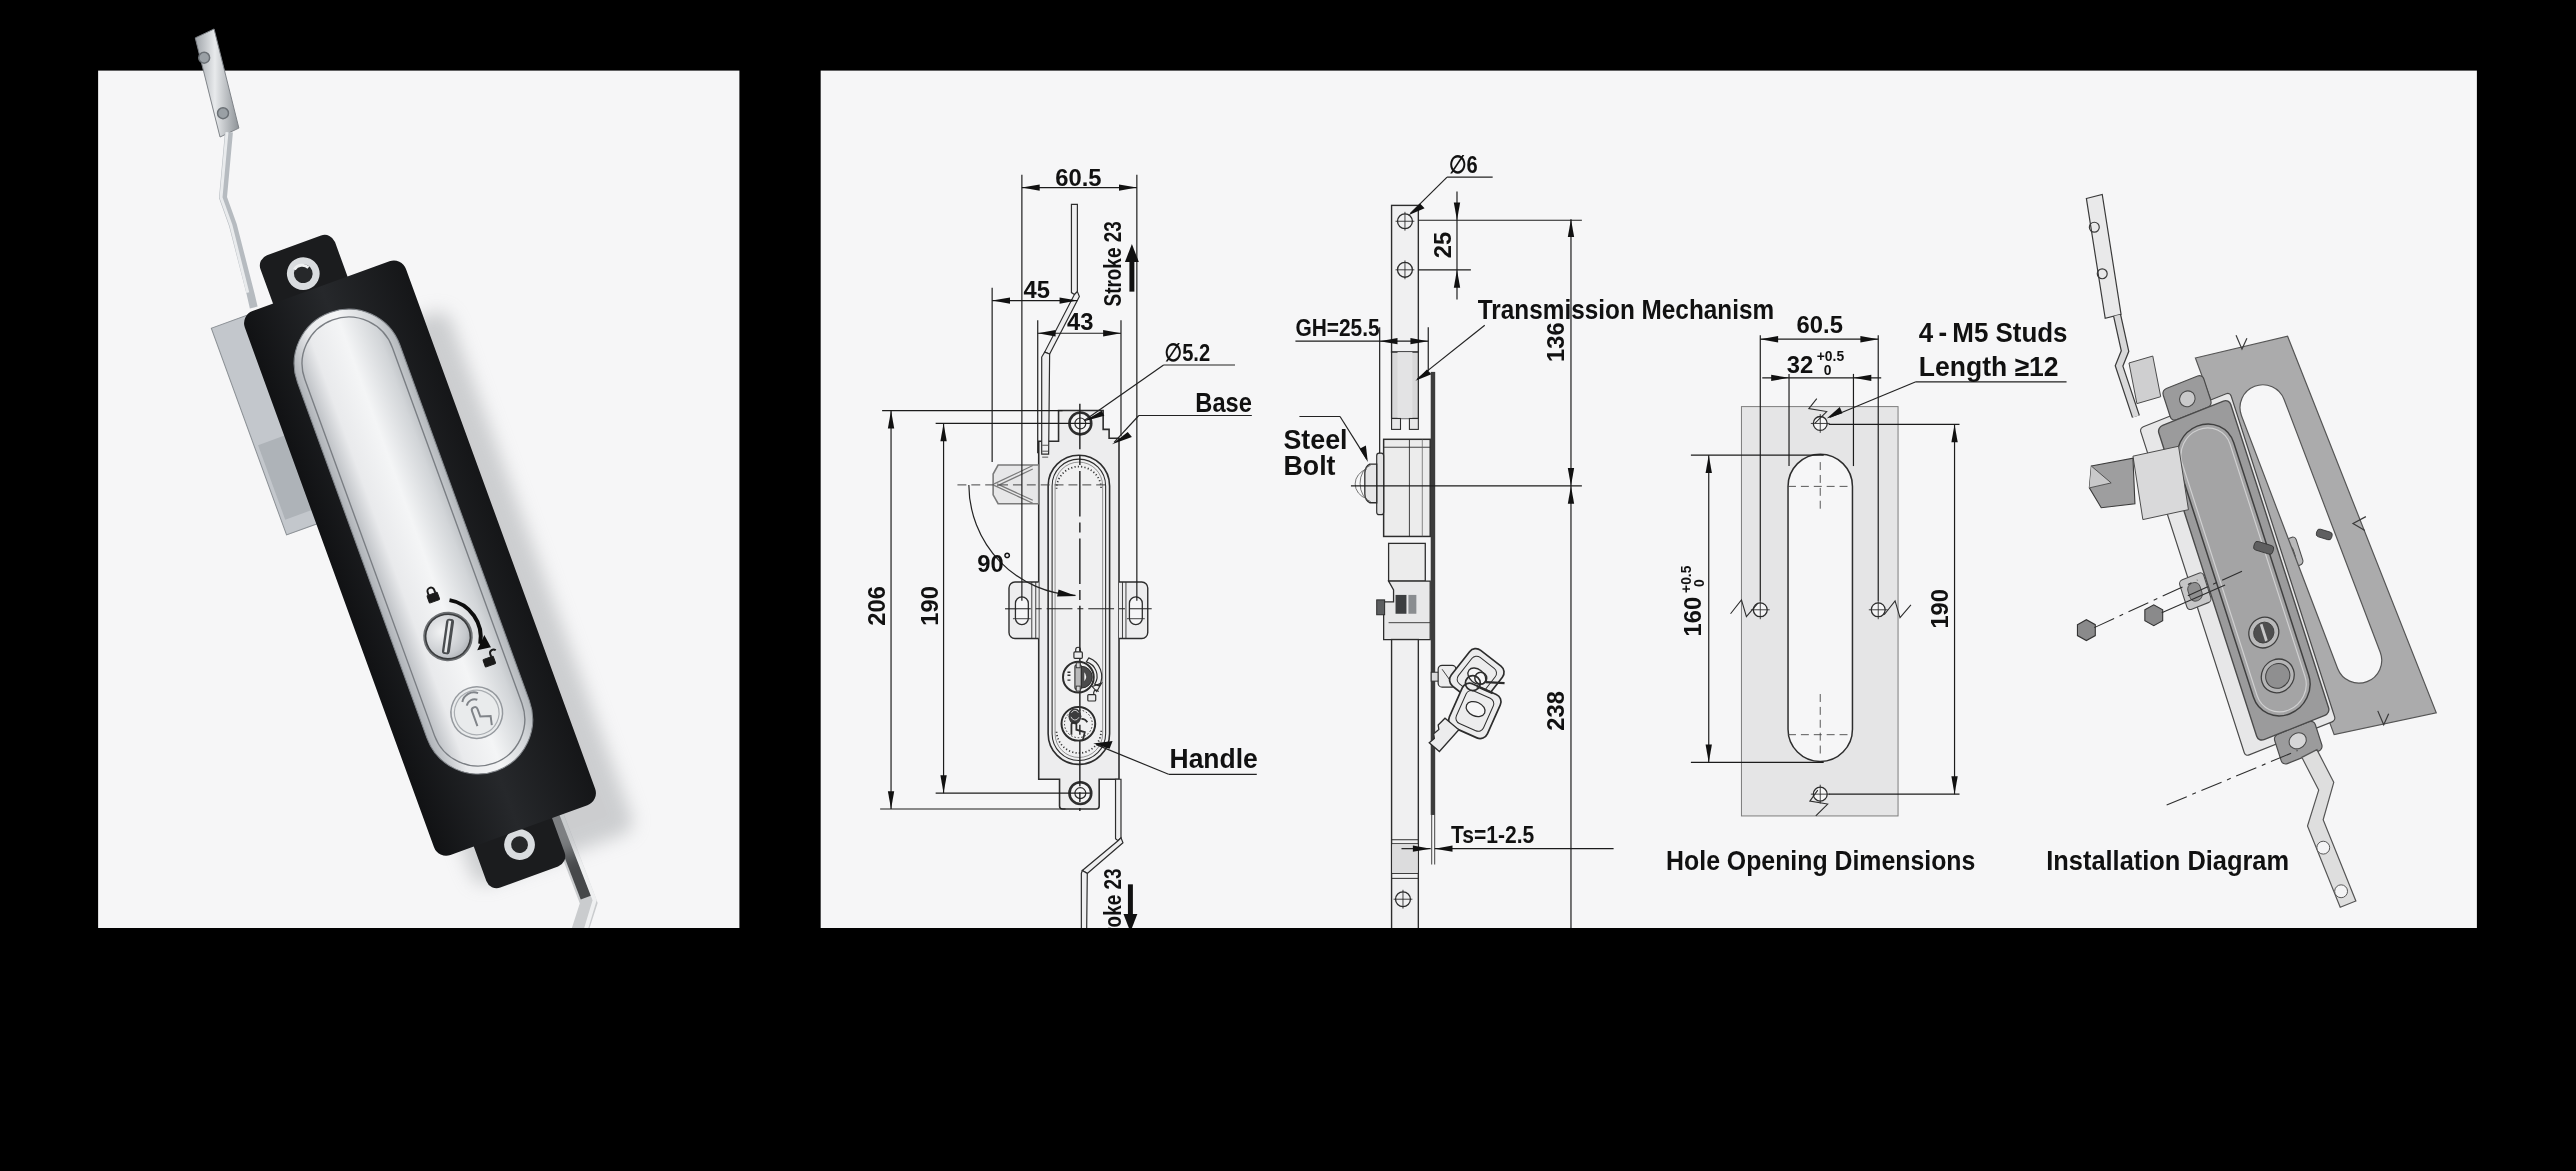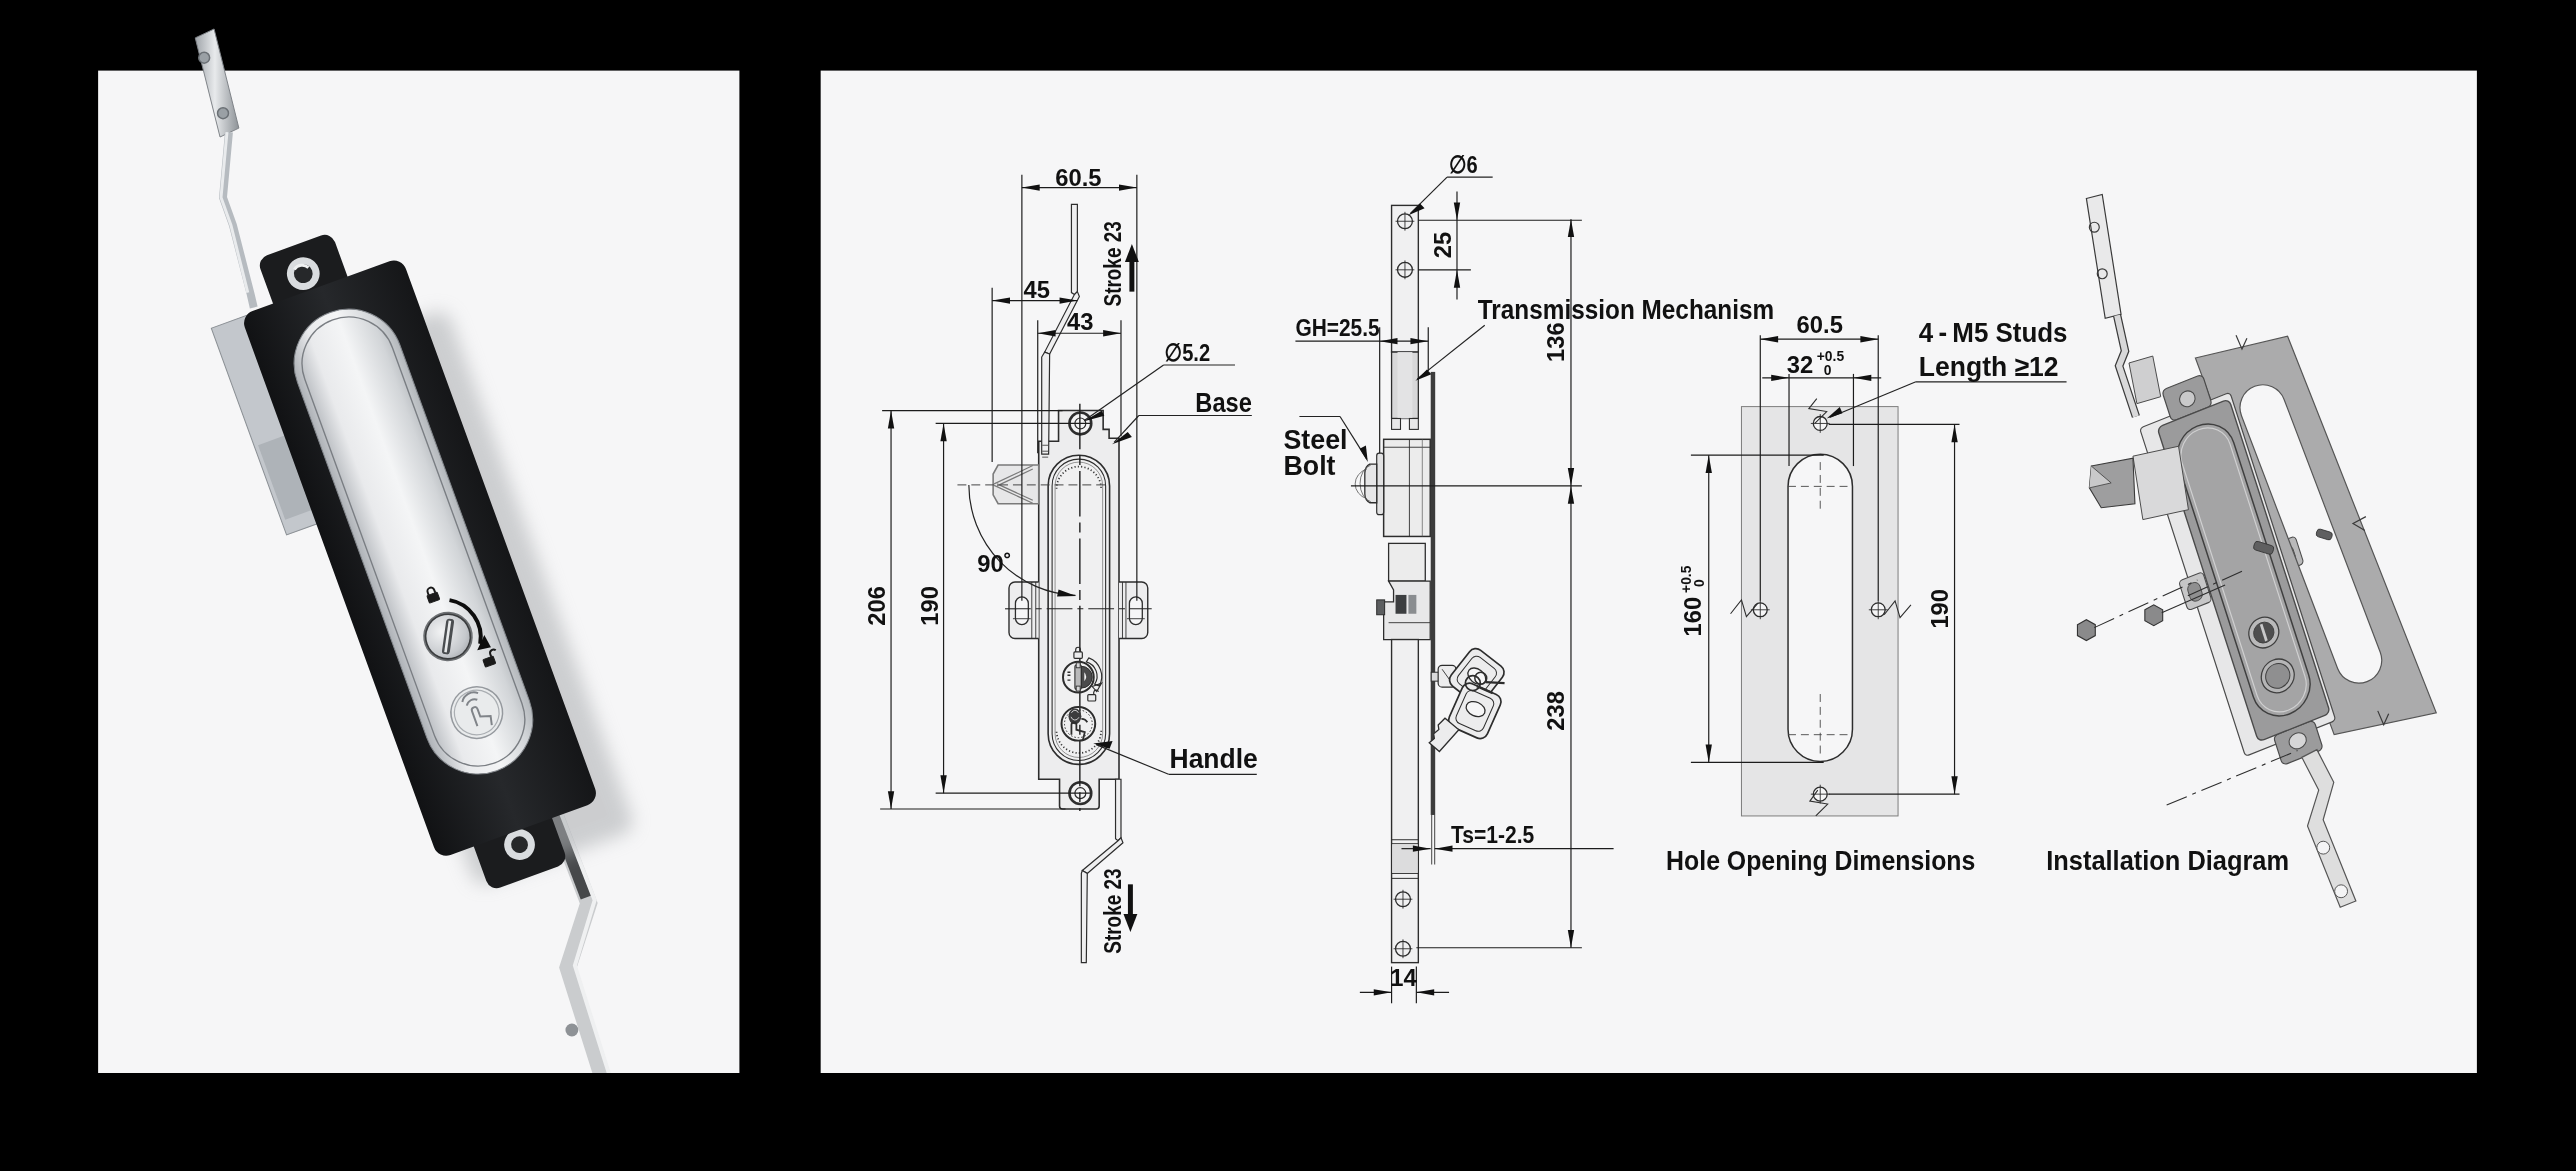--- a/index.html
+++ b/index.html
@@ -1,16 +1,16 @@
 <!DOCTYPE html>
 <html><head>
 <meta charset="utf-8">
 <style>
   html,body{margin:0;padding:0;background:#000;}
-  .page{position:relative;width:2576px;height:1073px;background:#000;overflow:hidden;
+  .page{position:relative;width:2576px;height:928px;background:#000;overflow:hidden;
         font-family:"Liberation Sans", sans-serif;}
   svg text{font-family:"Liberation Sans", sans-serif;fill:#111;}
 </style>
 </head>
 <body>
 <div class="page">
 <svg width="2576" height="1172" viewBox="0 0 2599 1182">
 <defs>
   <linearGradient id="ovalg" x1="0" y1="0" x2="1" y2="0">
     <stop offset="0" stop-color="#aeb2b7"></stop>

